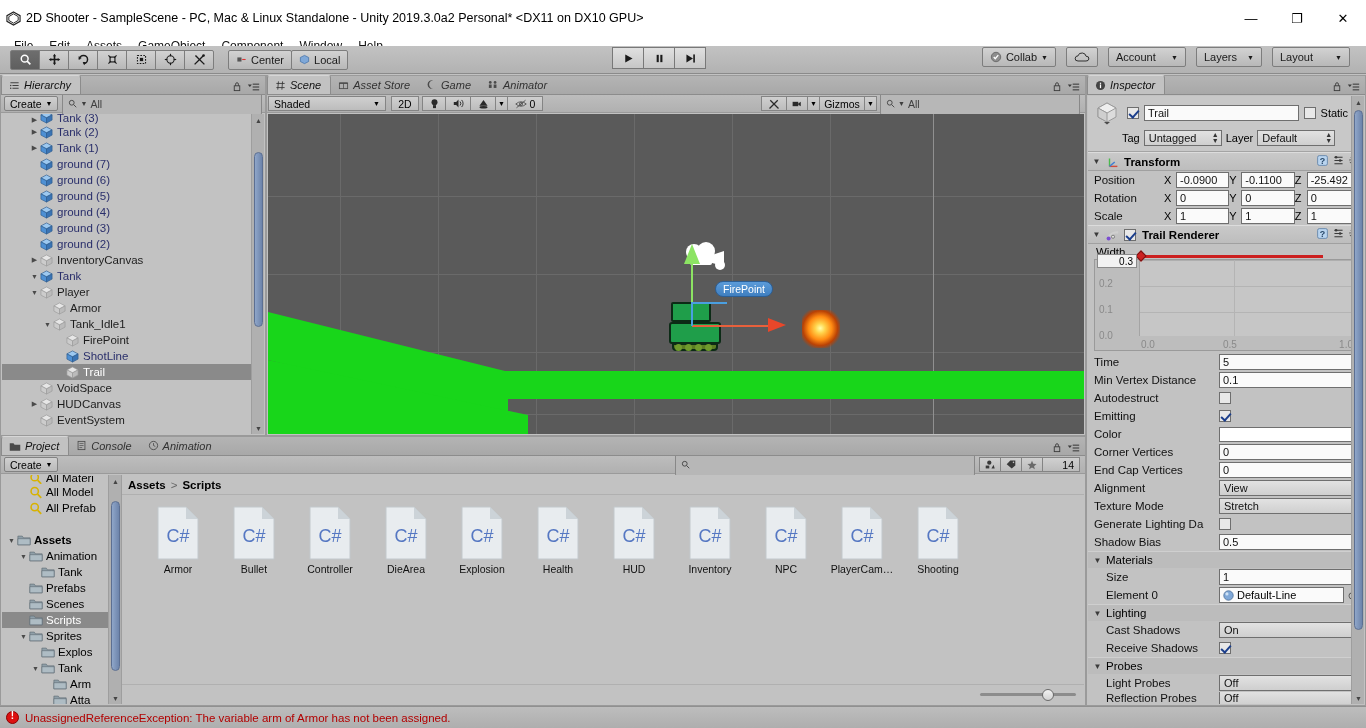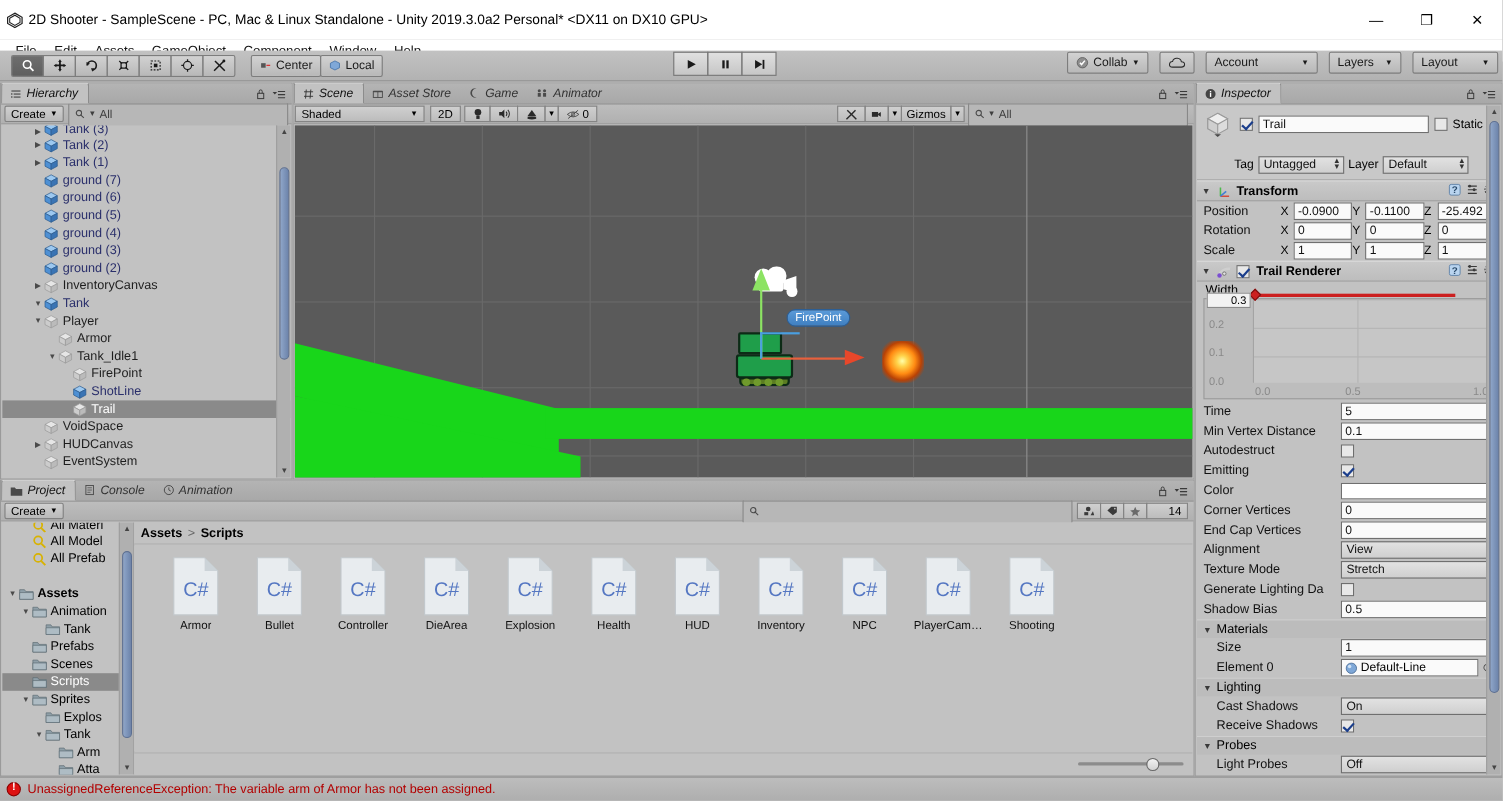--- a/index.html
+++ b/index.html
@@ -55,21 +55,21 @@
     background:linear-gradient(#d2d2d2,#b8b8b8);
     border:1px solid #7d7d7d;
     display:flex; align-items:center; gap:4px; color:#1a1a1a; font-size:11px;
   }
   .play-group { position:absolute; left:613px; top:47px; display:flex; }
   .play-btn {
     width:32px; height:22px; background:linear-gradient(#e0e0e0,#c6c6c6);
     border:1px solid #787878; margin-left:-1px;
     display:flex; align-items:center; justify-content:center;
   }
-  .right-tb { position:absolute; right:4px; top:47px; display:flex; align-items:flex-start; gap:10px; }
+  .right-tb { position:absolute; right:16px; top:47px; display:flex; align-items:flex-start; gap:10px; }
   .caret { font-size:7px; line-height:1; }
 
   
   .panel { position:absolute; background:#c2c2c2; border:1px solid #9a9a9a; }
   .panel-tabs {
     height:19px; display:flex; align-items:flex-end;
     background:linear-gradient(#b4b4b4,#a8a8a8);
     border-bottom:1px solid #8c8c8c; position:relative;font-style:italic;
   }
   .ptab {
@@ -145,21 +145,21 @@
   .cb { width:12px; height:12px; background:#e8e8e8; border:1px solid #6e6e6e; display:inline-block;
         position:relative; flex:0 0 12px; }
   .cb.checked:after {
     content:""; position:absolute; left:3px; top:0px; width:4px; height:8px;
     border:solid #1b3e8c; border-width:0 2px 2px 0; transform:rotate(42deg);
   }
   .txtfield {
     background:#fafafa; border:1px solid #6f6f6f; height:16px; padding:0 3px;
     font-size:11px; display:flex; align-items:center; overflow:hidden; white-space:nowrap; color:#111;
   }
-  .ih-row2 { display:flex; align-items:center; gap:4px; margin-top:16px; padding-left:30px; }
+  .ih-row2 { display:flex; align-items:center; gap:4px; margin-top:4px; padding-left:30px; }
   .dropfield {
     background:linear-gradient(#e2e2e2,#cfcfcf); border:1px solid #6f6f6f; height:16px;
     padding:0 2px 0 4px; font-size:11px; display:flex; align-items:center; justify-content:space-between;
     white-space:nowrap; color:#111;
   }
   .dd-arrows { font-size:7px; line-height:6px; color:#333; padding-left:3px; }
   .comp-header {
     height:19px; display:flex; align-items:center; gap:4px;
     background:linear-gradient(#c9c9c9,#bdbdbd); border-top:1px solid #dcdcdc;
     border-bottom:1px solid #a0a0a0; padding:0 3px; font-weight:bold; font-size:11.5px;
@@ -343,21 +343,21 @@
           <path d="M5 8 L7 10.2 L11 5.5" stroke="#fff" stroke-width="1.8" fill="none"></path>
         </svg>
       <span>Collab</span>
       <span class="caret">▼</span>
     </div>
     <div class="tb-single">
       <svg width="16" height="12" viewBox="0 0 20 14">
           <path d="M5 12 Q1 12 1.5 8.5 Q2 5.5 5 5.6 Q6 1.5 10.5 2 Q14.5 2.4 15 6 Q19 6 18.6 9.5 Q18.2 12 15 12 Z" fill="none" stroke="#2a2a2a" stroke-width="1.2"></path>
         </svg>
     </div>
-    <div class="tb-single" style="width:102px">
+    <div class="tb-single" style="width:78px">
       <span>Account</span>
       <span class="caret" style="margin-left:auto">▼</span>
     </div>
     <div class="tb-single" style="width:66px">
       <span>Layers</span>
       <span class="caret" style="margin-left:auto">▼</span>
     </div>
     <div class="tb-single" style="width:78px">
       <span>Layout</span>
       <span class="caret" style="margin-left:auto">▼</span>

